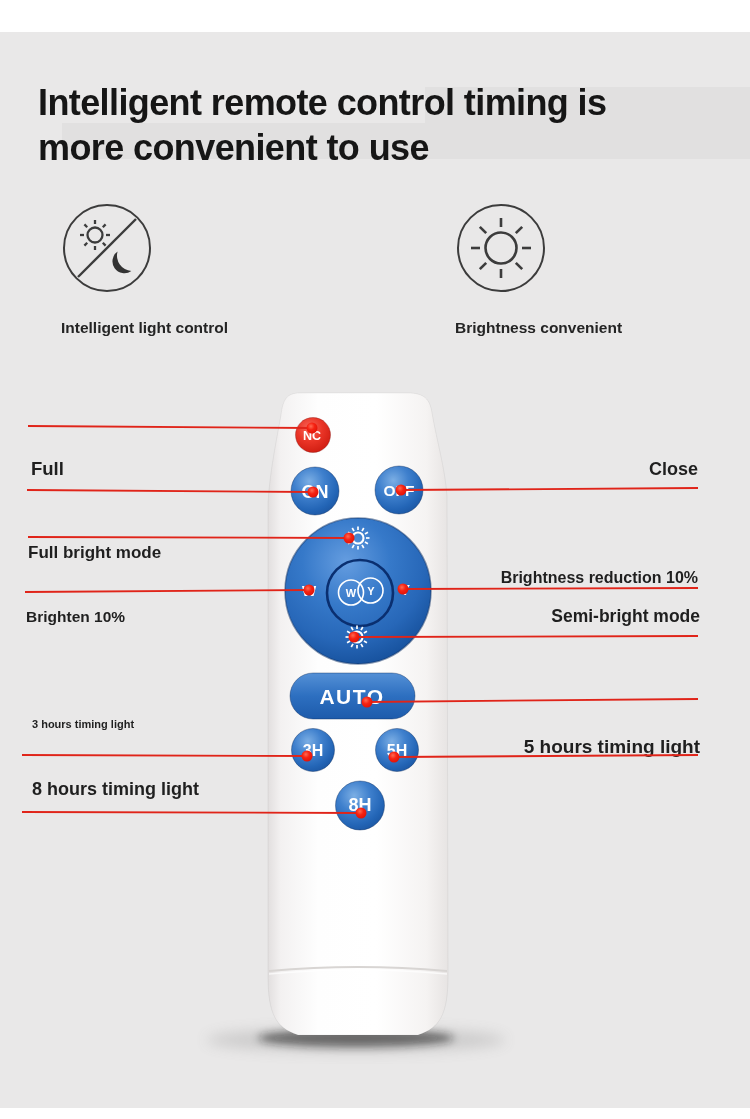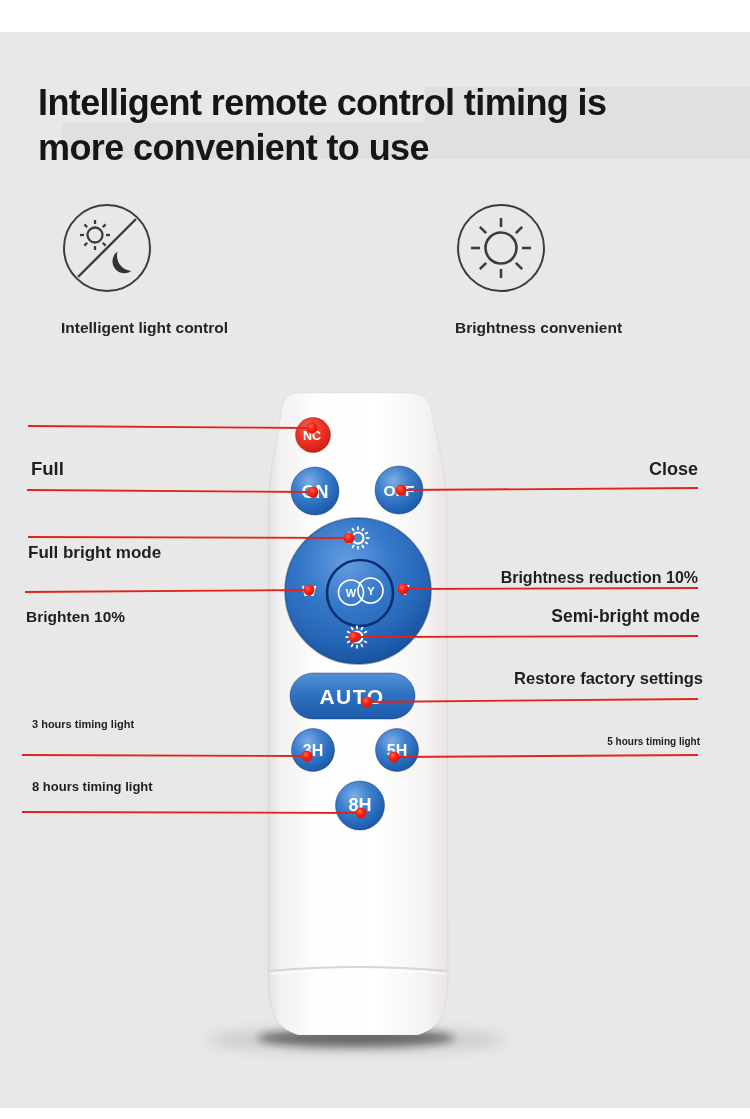--- a/index.html
+++ b/index.html
@@ -70,24 +70,23 @@
     </svg>
     <div class="feature-label">Brightness convenient</div>
   </div>
 
   <div class="callout" style="left:31px;top:458px;font-size:18.5px;">Full</div>
   <div class="callout" style="right:52px;top:459px;font-size:18px;">Close</div>
   <div class="callout" style="left:28px;top:507px;font-size:17px;margin-top:36px;">Full bright mode</div>
   <div class="callout" style="left:26px;top:560px;font-size:15.5px;margin-top:48px;">Brighten 10%</div>
   <div class="callout" style="right:52px;top:561px;font-size:16px;margin-top:8px;">Brightness reduction 10%</div>
   <div class="callout" style="right:50px;top:606px;font-size:17.5px;">Semi-bright mode</div>
-  <div class="callout" style="right:47px;top:669px;font-size:16.5px;">Restore factory settings</div>
   <div class="callout" style="left:32px;top:718px;font-size:11px;">3 hours timing light</div>
-  <div class="callout" style="right:50px;top:736px;font-size:10px;text-align:center;">5 hours timing light</div>
-  <div class="callout" style="left:32px;top:779px;font-size:13px;">8 hours timing light</div>
+  <div class="callout" style="right:50px;top:736px;font-size:19px;text-align:center;">5 hours timing light</div>
+  <div class="callout" style="left:32px;top:779px;font-size:18px;">8 hours timing light</div>
 
   <svg class="remote-svg" viewBox="0 0 750 700">
     <defs>
       <linearGradient id="gBody" x1="0" y1="0" x2="1" y2="0">
         <stop offset="0" stop-color="#e2dfdf"></stop>
           <stop offset="0.07" stop-color="#f3f1f1"></stop>
         <stop offset="0.28" stop-color="#fefefe"></stop>
           <stop offset="0.6" stop-color="#ffffff"></stop>
         <stop offset="0.88" stop-color="#f5f3f2"></stop>
           <stop offset="1" stop-color="#e7e4e3"></stop>

